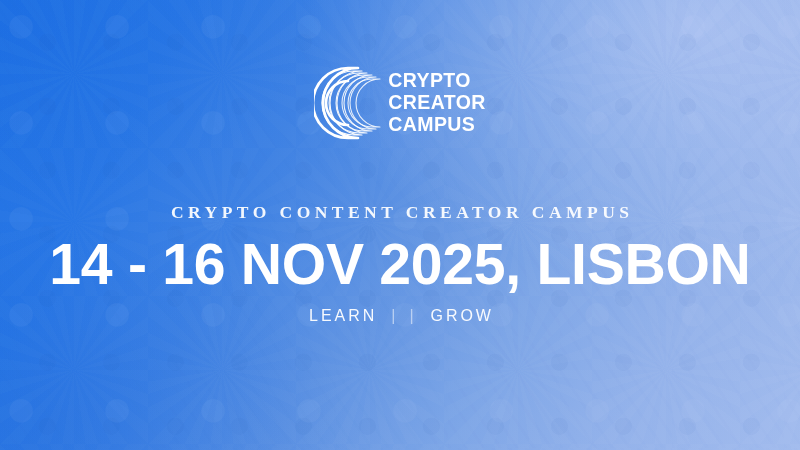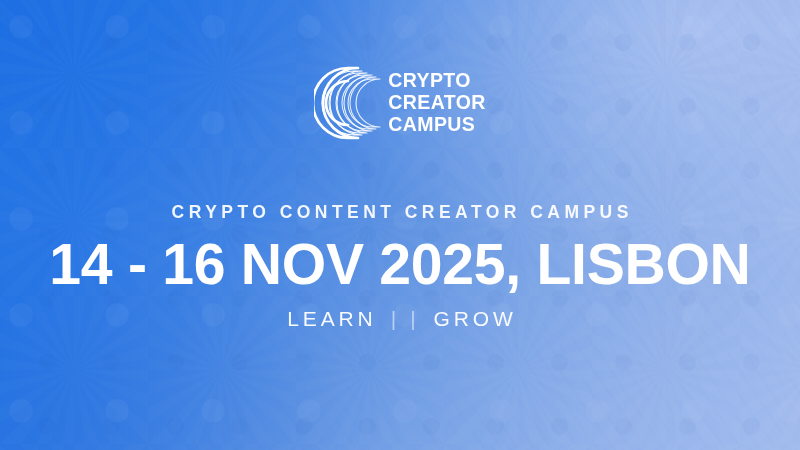--- a/index.html
+++ b/index.html
@@ -101,40 +101,41 @@
 
   
   .eyebrow {
     margin-top: 58px;
     color: rgba(255,255,255,0.93);
     font-size: 17.5px;
     font-weight: bold;
     letter-spacing: 0.255em;
     text-indent: 0.255em;
     white-space: nowrap;
+    font-family: Liberation Serif, serif;
   }
 
   .headline {
     margin-top: 12px;
     color: #ffffff;
     font-size: 58px;
     font-weight: bold;
     letter-spacing: -0.005em;
     line-height: 1.0;
     white-space: nowrap;
     transform: scaleX(0.985);
   }
 
   .tagline {
     margin-top: 14px;
     display: flex;
     align-items: center;
     gap: 14px;
     color: rgba(255,255,255,0.95);
-    font-size: 21px;
+    font-size: 16px;
     font-weight: normal;
     letter-spacing: 0.185em;
     white-space: nowrap;
   }
   .tagline .word { text-indent: 0.185em; }
   .tagline .sep {
     color: rgba(255,255,255,0.52);
     font-weight: normal;
     letter-spacing: 0;
   }

